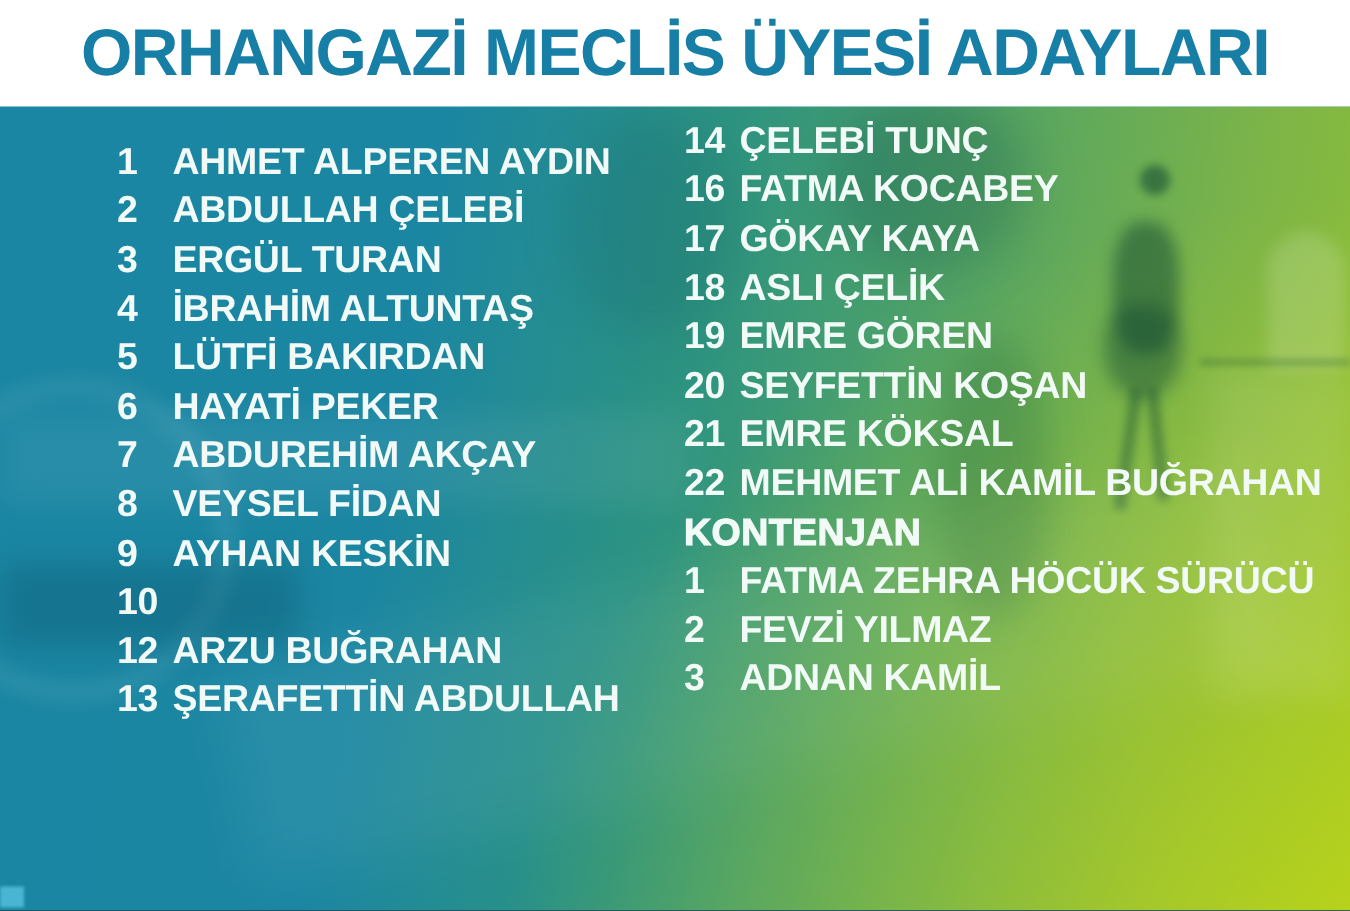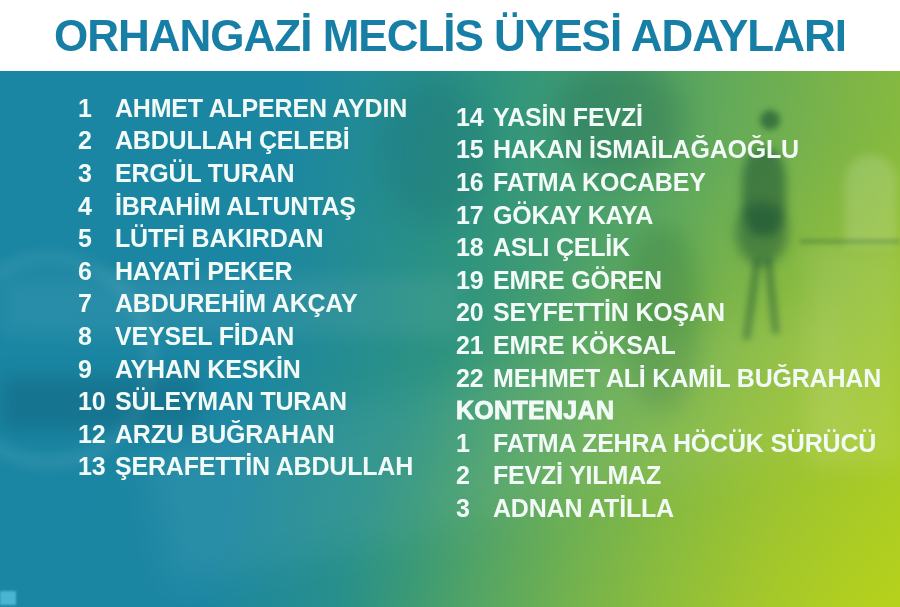--- a/index.html
+++ b/index.html
@@ -42,21 +42,21 @@
   .ph-goal{left:800px;top:168px;width:100px;height:5px;background:rgba(0,60,40,.22);filter:blur(2px);}
   .ph-notch{left:0;top:520px;width:16px;height:14px;background:#49b5d2;filter:blur(1px);}
   
   .col{
     position:absolute;z-index:2;color:var(--list-text,#f2faf7);
     font-weight:bold;font-size:25px;letter-spacing:-0.2px;
   }
   .col .row{height:32.6px;display:flex;align-items:center;white-space:nowrap;}
   .col .num{flex:0 0 37px;}
   .col-left{left:78px;top:92px;width:395px;}
-  .col-right{left:456px;top:101px;width:435px;}
+  .col-right{left:456px;top:78px;width:435px;}
   .kont{letter-spacing:0.3px;text-align:center;-webkit-text-stroke:0.8px var(--list-text,#f2faf7);}
 </style>
 </head>
 <body>
 
 <div class="canvas">
 
   <div class="hdr">
     <h1>ORHANGAZİ MECLİS ÜYESİ ADAYLARI</h1>
   </div>
@@ -112,41 +112,36 @@
       <div class="row">
         <span class="num">8</span>
         <span class="nm">VEYSEL FİDAN</span>
       </div>
       <div class="row">
         <span class="num">9</span>
         <span class="nm">AYHAN KESKİN</span>
       </div>
       <div class="row">
         <span class="num">10</span>
-        <span class="nm">SÜLEYMAN TURAN</span>
       </div>
       <div class="row">
         <span class="num">12</span>
         <span class="nm">ARZU BUĞRAHAN</span>
       </div>
       <div class="row">
         <span class="num">13</span>
         <span class="nm">ŞERAFETTİN ABDULLAH</span>
       </div>
     </div>
 
   <div class="col col-right">
     <div>
         <div class="row">
           <span class="num">14</span>
-          <span class="nm">YASİN FEVZİ</span>
-        </div>
-        <div class="row">
-          <span class="num">15</span>
-          <span class="nm">HAKAN İSMAİLAĞAOĞLU</span>
+          <span class="nm">ÇELEBİ TUNÇ</span>
         </div>
         <div class="row">
           <span class="num">16</span>
           <span class="nm">FATMA KOCABEY</span>
         </div>
         <div class="row">
           <span class="num">17</span>
           <span class="nm">GÖKAY KAYA</span>
         </div>
         <div class="row">
@@ -177,18 +172,18 @@
         <div class="row">
           <span class="num">1</span>
           <span class="nm">FATMA ZEHRA HÖCÜK SÜRÜCÜ</span>
         </div>
         <div class="row">
           <span class="num">2</span>
           <span class="nm">FEVZİ YILMAZ</span>
         </div>
         <div class="row">
           <span class="num">3</span>
-          <span class="nm">ADNAN ATİLLA</span>
+          <span class="nm">ADNAN KAMİL</span>
         </div>
       </div>
   </div>
 
 </div>
 
 </body></html>

